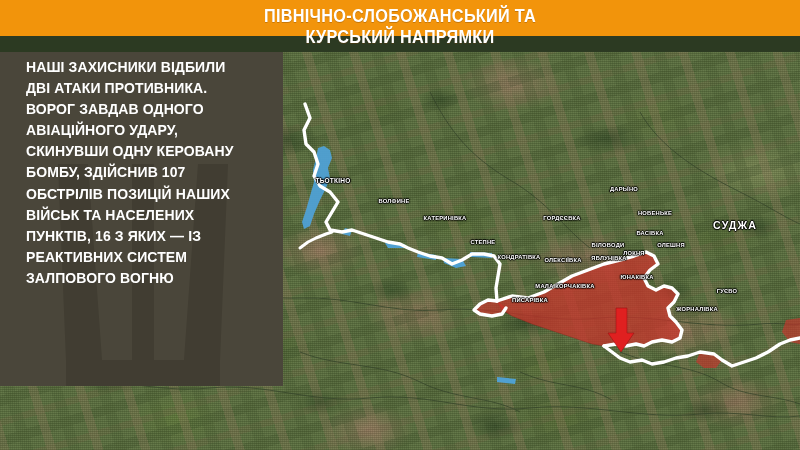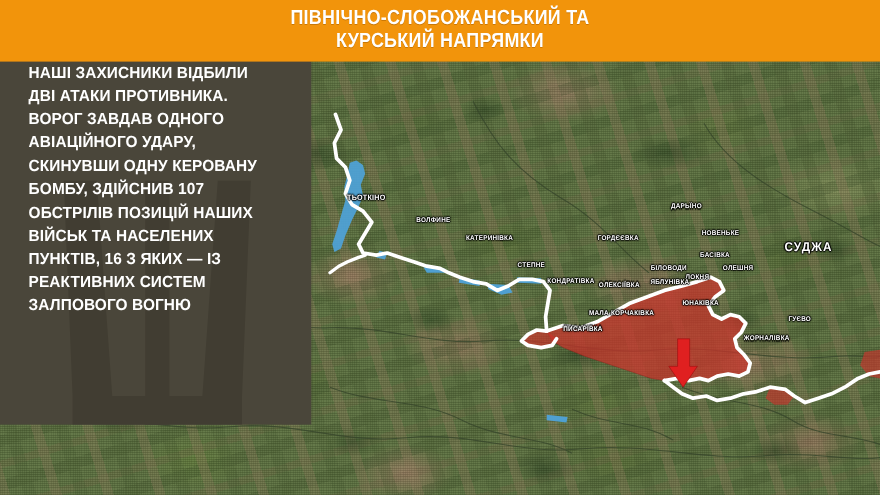--- a/index.html
+++ b/index.html
@@ -9,21 +9,21 @@
   #stage {
     position:relative;
     width:800px; height:450px;
     overflow:hidden;
     background:#2c3a22;
   }
 
   
   #header {
     position:absolute; left:0; top:0;
-    width:800px; height:56px;
+    width:800px; height:36px;
     background:#F2940B;
     z-index:40;
   }
   #header-title {
     position:absolute; left:0; top:5px; width:800px;
     text-align:center;
     color:#ffffff;
     font-family:"Liberation Sans", sans-serif;
     font-weight:bold;
     font-size:18.5px;

